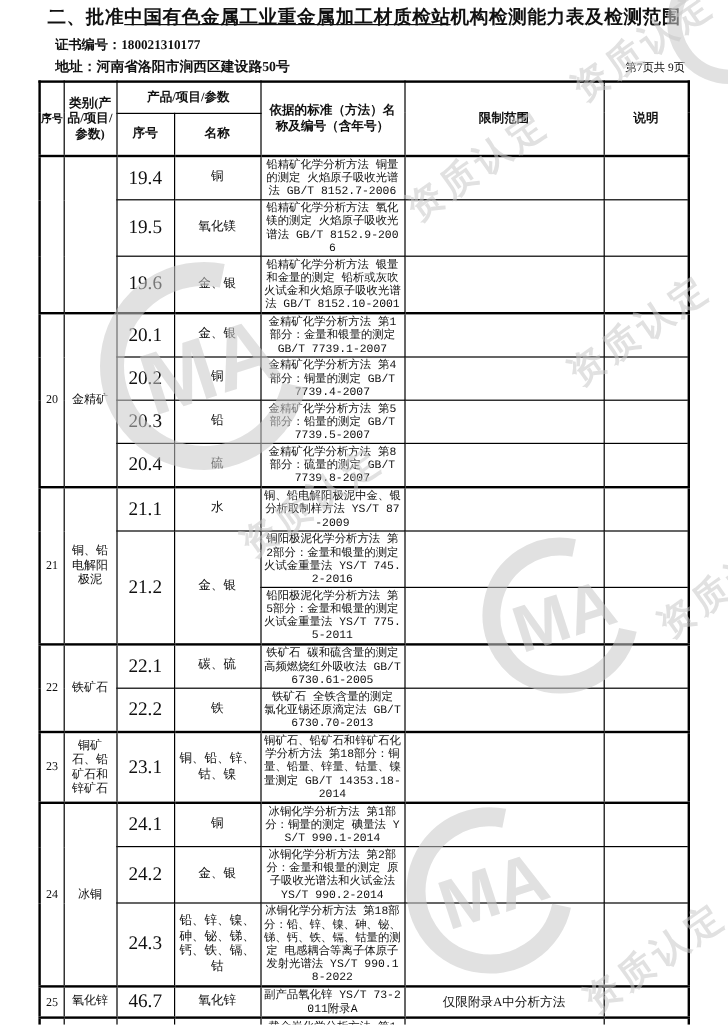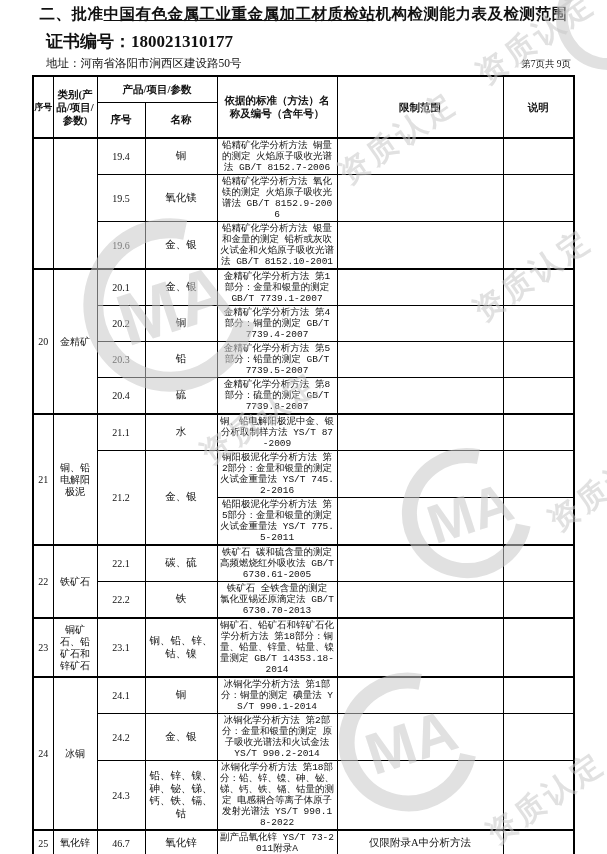--- a/index.html
+++ b/index.html
@@ -14,23 +14,23 @@
   .title {
     padding-top: 4px;
     text-align: center;
     font-size: 15.5px;
     font-weight: bold;
     letter-spacing: 0.5px;
   }
   .title .u { text-decoration: underline; }
 
   .meta-block { margin: 5px 32px 0 46px; }
-  .cert-line { font-size: 17px; font-weight: bold; }
+  .cert-line { font-size: 11px; font-weight: bold; }
   .meta-row { display: flex; justify-content: space-between; align-items: flex-end; margin-top: 3px; }
-  .addr-line { font-size: 11.5px; font-weight: normal; text-align: right; }
+  .addr-line { font-size: 11.5px; font-weight: bold; text-align: right; }
   .page-indicator { font-size: 9.5px; margin-right: 4px; }
 
   table.cap {
     border-collapse: collapse;
     table-layout: fixed;
     width: 541px;
     margin: 4px 0 0 32px;
     border: 2px solid #000;
   }
   .cap td, .cap th {
@@ -40,21 +40,21 @@
     padding: 1px 2px;
     overflow: hidden;
     word-break: break-all;
   }
   .cap th { font-size: 10.5px; font-weight: bold; line-height: 13px; }
   .cap tr.hdr1 th { height: 26px; }
   .cap tr.hdr2 th { height: 36px; }
   .cap th.th-seq { font-size: 9px; letter-spacing: 0; padding: 0; }
   .c-seq  { font-size: 10px; margin-left: 25px; }
   .c-cat  { font-size: 10px; line-height: 12px; }
-  .c-sub  { font-size: 10px; }
+  .c-sub  { font-size: 16px; }
   .c-name { font-size: 10.5px; line-height: 12.5px; }
   .c-std  { font-size: 9.5px; line-height: 11px; padding: 2px 2px; font-family: Liberation Mono, monospace; }
   .c-limit{ font-size: 10.5px; }
   .c-note { font-size: 10.5px; }
   .cap tr.section-start td { border-top-width: 2px; }
 
   
   .wm { position: absolute; pointer-events: none; z-index: 4; color: #c9c9c9; opacity: .55; }
   .wm-text {
     font-family: "Liberation Sans", "DejaVu Sans", sans-serif;

